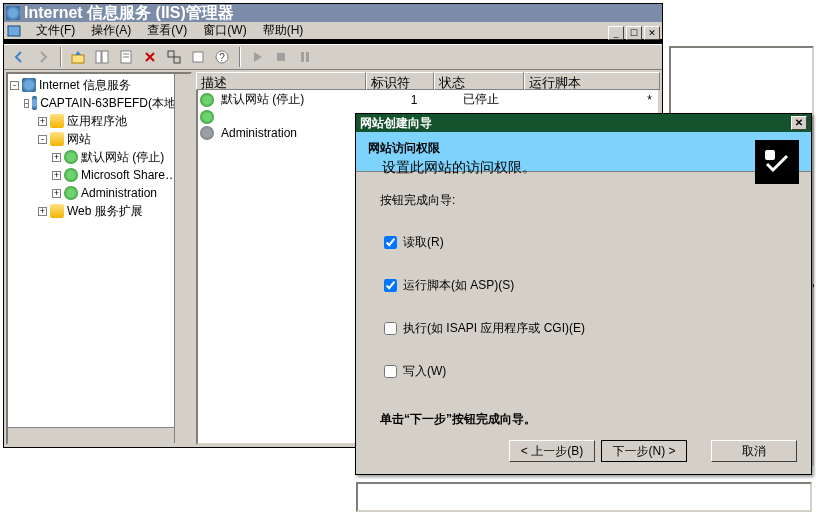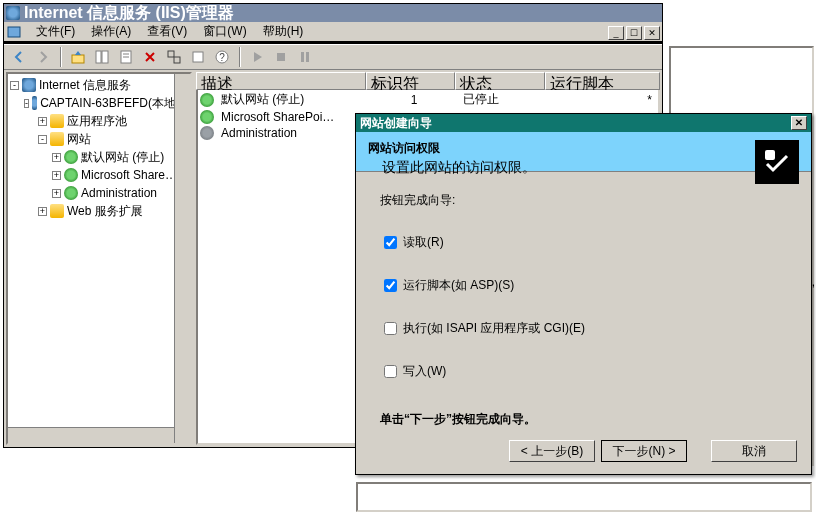--- a/index.html
+++ b/index.html
@@ -55,21 +55,21 @@
     text-align: center;
     margin-left: 2px;
     cursor: pointer;
   }
   .menubar {
     height: 22px;
     background: #d4d0c8;
     display: flex;
     align-items: center;
     padding: 0 2px;
-    border-bottom: 3px solid #000000;
+    border-bottom: 5px solid #000000;
   }
   .menubar .menu-ico {
     width: 16px; height:16px; margin-right:6px;
     display:inline-block;
   }
   .menubar .menu-item {
     padding: 2px 8px;
     cursor: pointer;
   }
   .toolbar {
@@ -109,21 +109,21 @@
   }
   .list-header {
     display:flex;
     background:#d4d0c8;
     height:18px;
   }
   .list-header .col {
     border:1px solid #808080;
     border-top-color:#fff; border-left-color:#fff;
     padding:1px 4px;
-    font-size:16px;
+    font-size:13px;
   }
   .list-body {
     flex:1;
     background:#fff;
     border:2px inset #d4d0c8;
     border-top:none;
   }
   .list-row { display:flex; align-items:center; padding:1px 2px;}
   .list-row .cell { padding:0 4px; }
   .tree { padding:2px; line-height:18px; white-space:nowrap;}
@@ -147,21 +147,21 @@
     position:absolute;
     left:355px; top:113px;
     width:457px;
     height:362px;
     background:#d4d0c8;
     border:1px solid #000;
     box-shadow:2px 2px 3px rgba(0,0,0,.4);
   }
   .wizard .titlebar2 {
     height:18px;
-    background:#0f766e;
+    background:#14532d;
     color:#fff; font-weight:bold;
     display:flex;align-items:center;
     padding:0 4px;
     justify-content:space-between;
   }
   .wizard .close-btn {
     width:16px;height:14px;background:#d4d0c8;
     border:1px solid #404040;border-top-color:#fff;border-left-color:#fff;
     font-size:10px;line-height:11px;text-align:center;color:#000;cursor:pointer;
   }
@@ -366,35 +366,34 @@
           <span>Web 服务扩展</span>
         </div>
       </div>
       <div class="scroll-h"></div>
       <div class="scroll-v"></div>
     </div>
 
     <div class="list-pane">
       <div class="list-header">
         <div class="col" style="width:170px">描述</div>
-        <div class="col" style="width:89px">标识符</div>
+        <div class="col" style="width:68px">标识符</div>
         <div class="col" style="width:90px">状态</div>
         <div class="col" style="flex:1">运行脚本</div>
       </div>
       <div class="list-body">
         <div class="list-row">
           <span class="ico ico-globe"></span>
           <span class="cell" style="width:152px">默认网站 (停止)</span>
           <span class="cell" style="width:90px;text-align:center">1</span>
           <span class="cell" style="width:90px">已停止</span>
           <span class="cell" style="flex:1;text-align:right">*</span>
         </div>
         <div class="list-row">
           <span class="ico ico-globe"></span>
-          <span class="cell">Microsoft SharePoi…</span>
         </div>
         <div class="list-row">
           <span class="ico ico-gear"></span>
           <span class="cell">Administration</span>
         </div>
       </div>
     </div>
   </div>
 </div>
 

